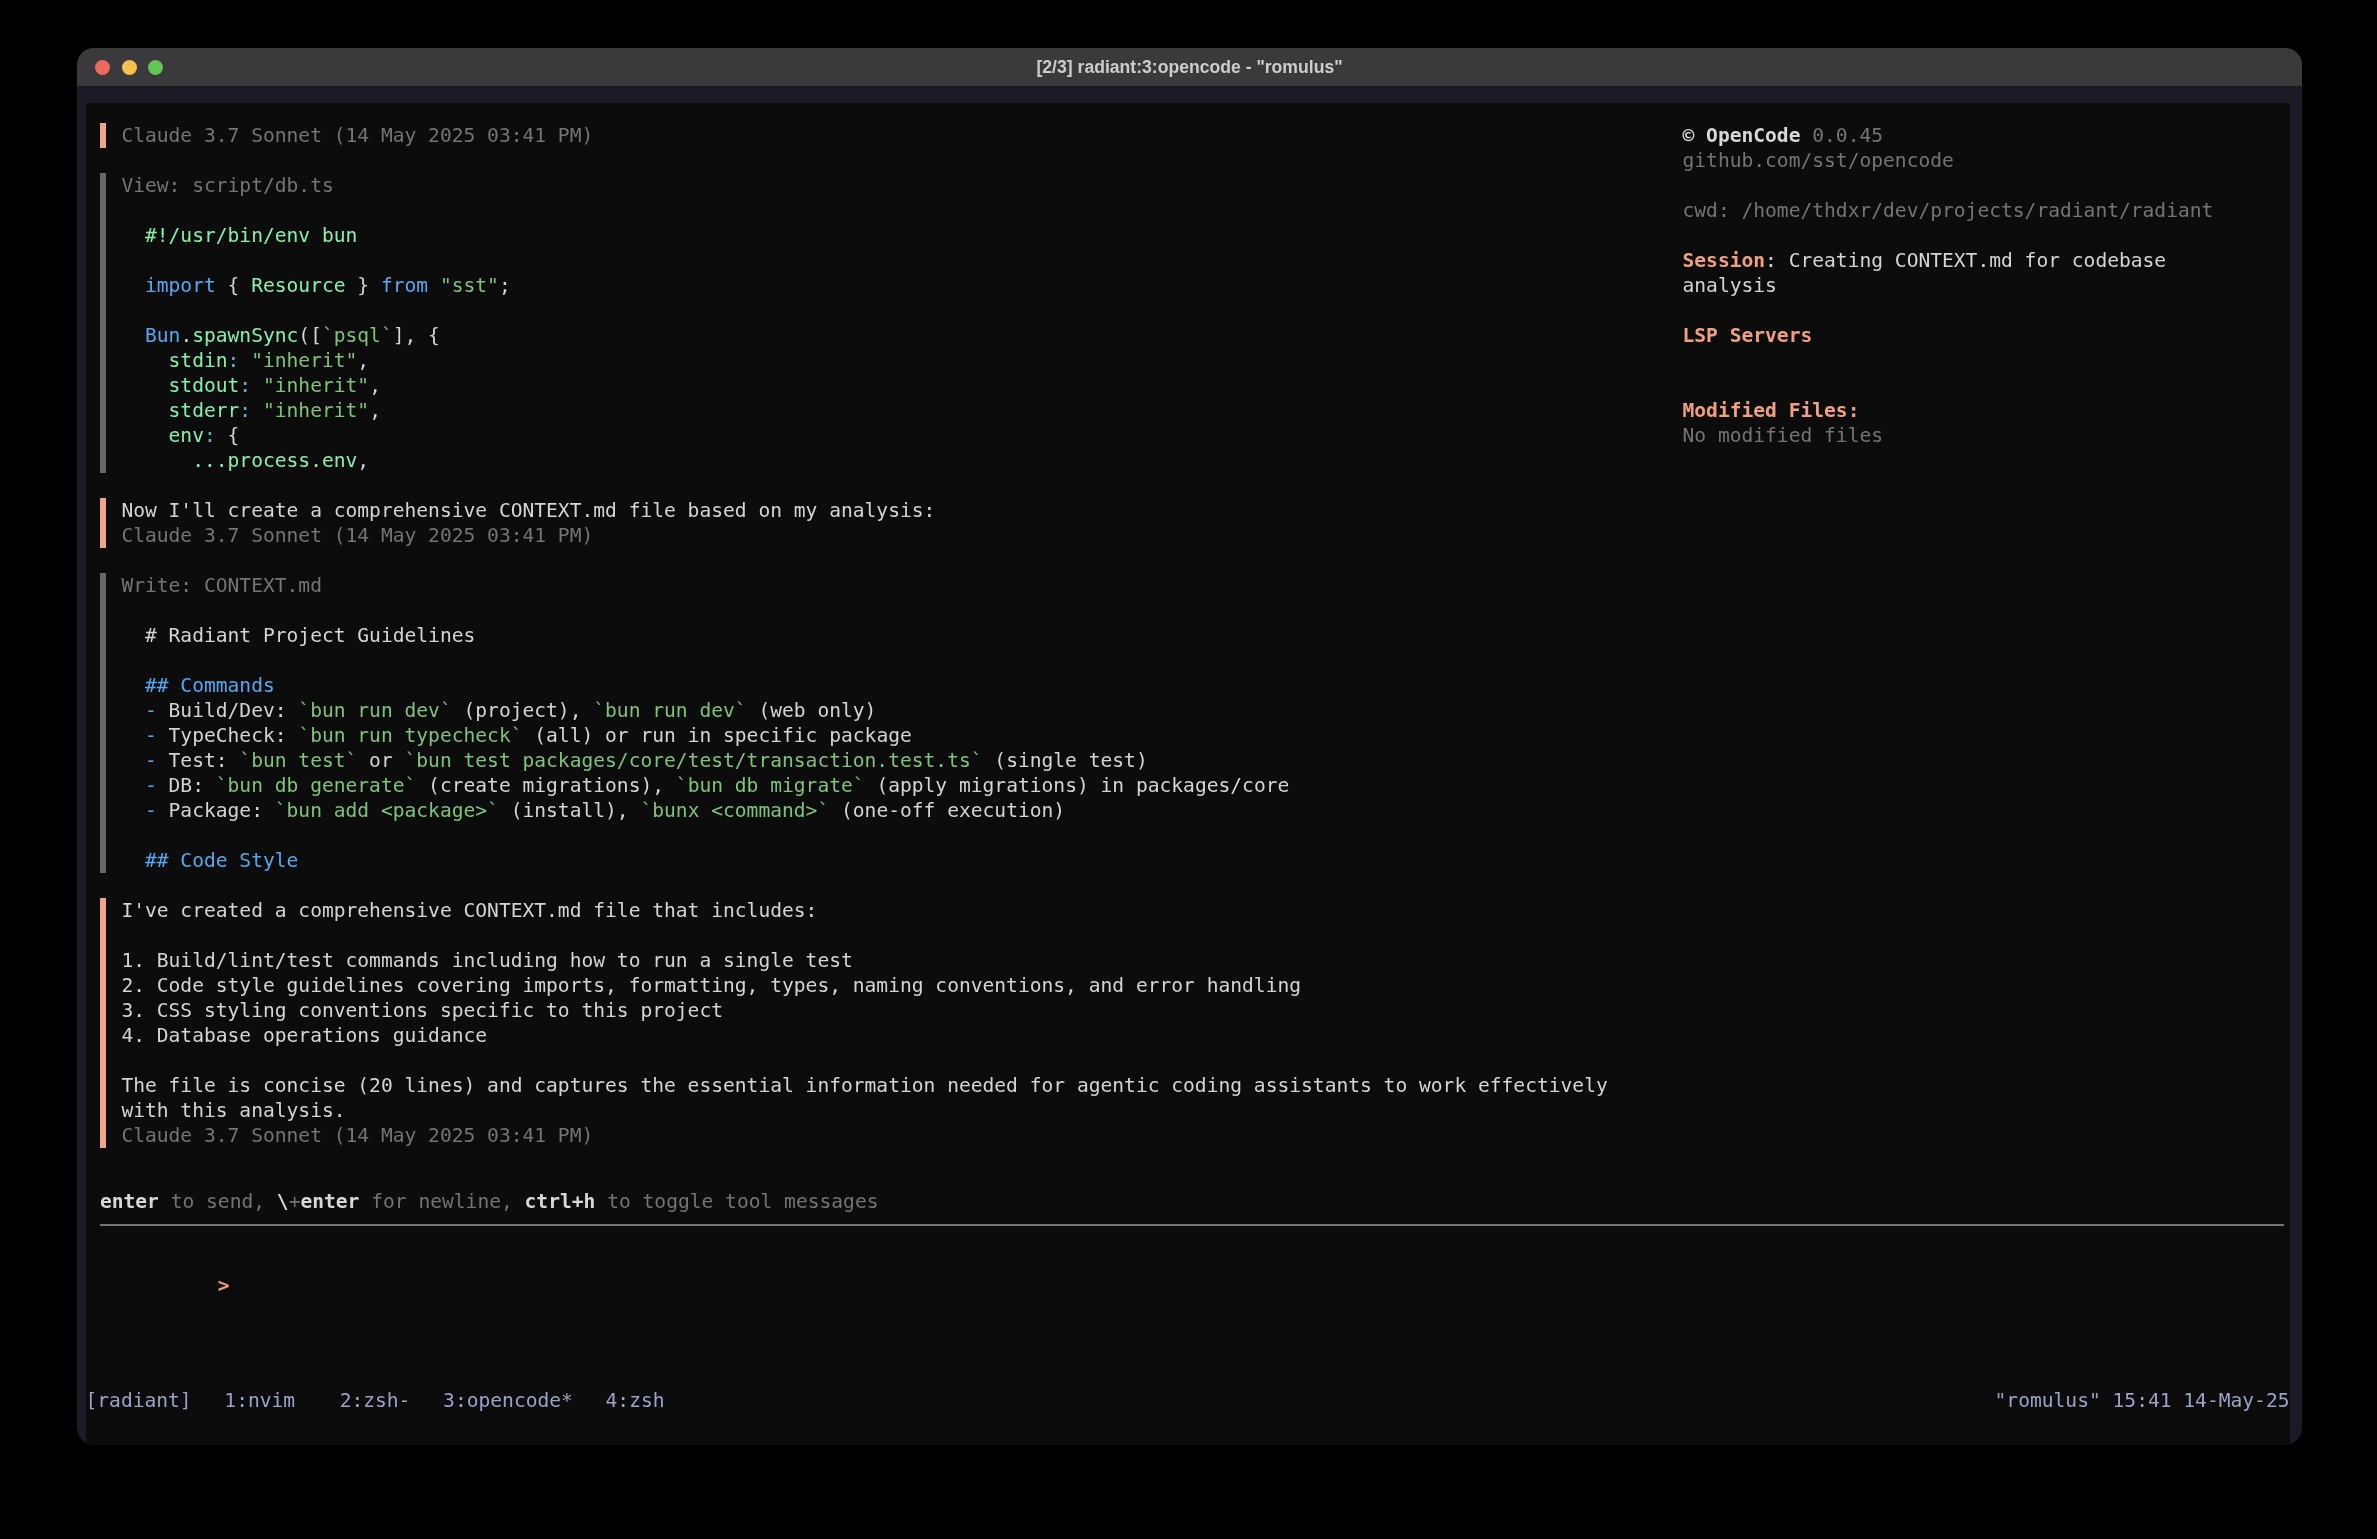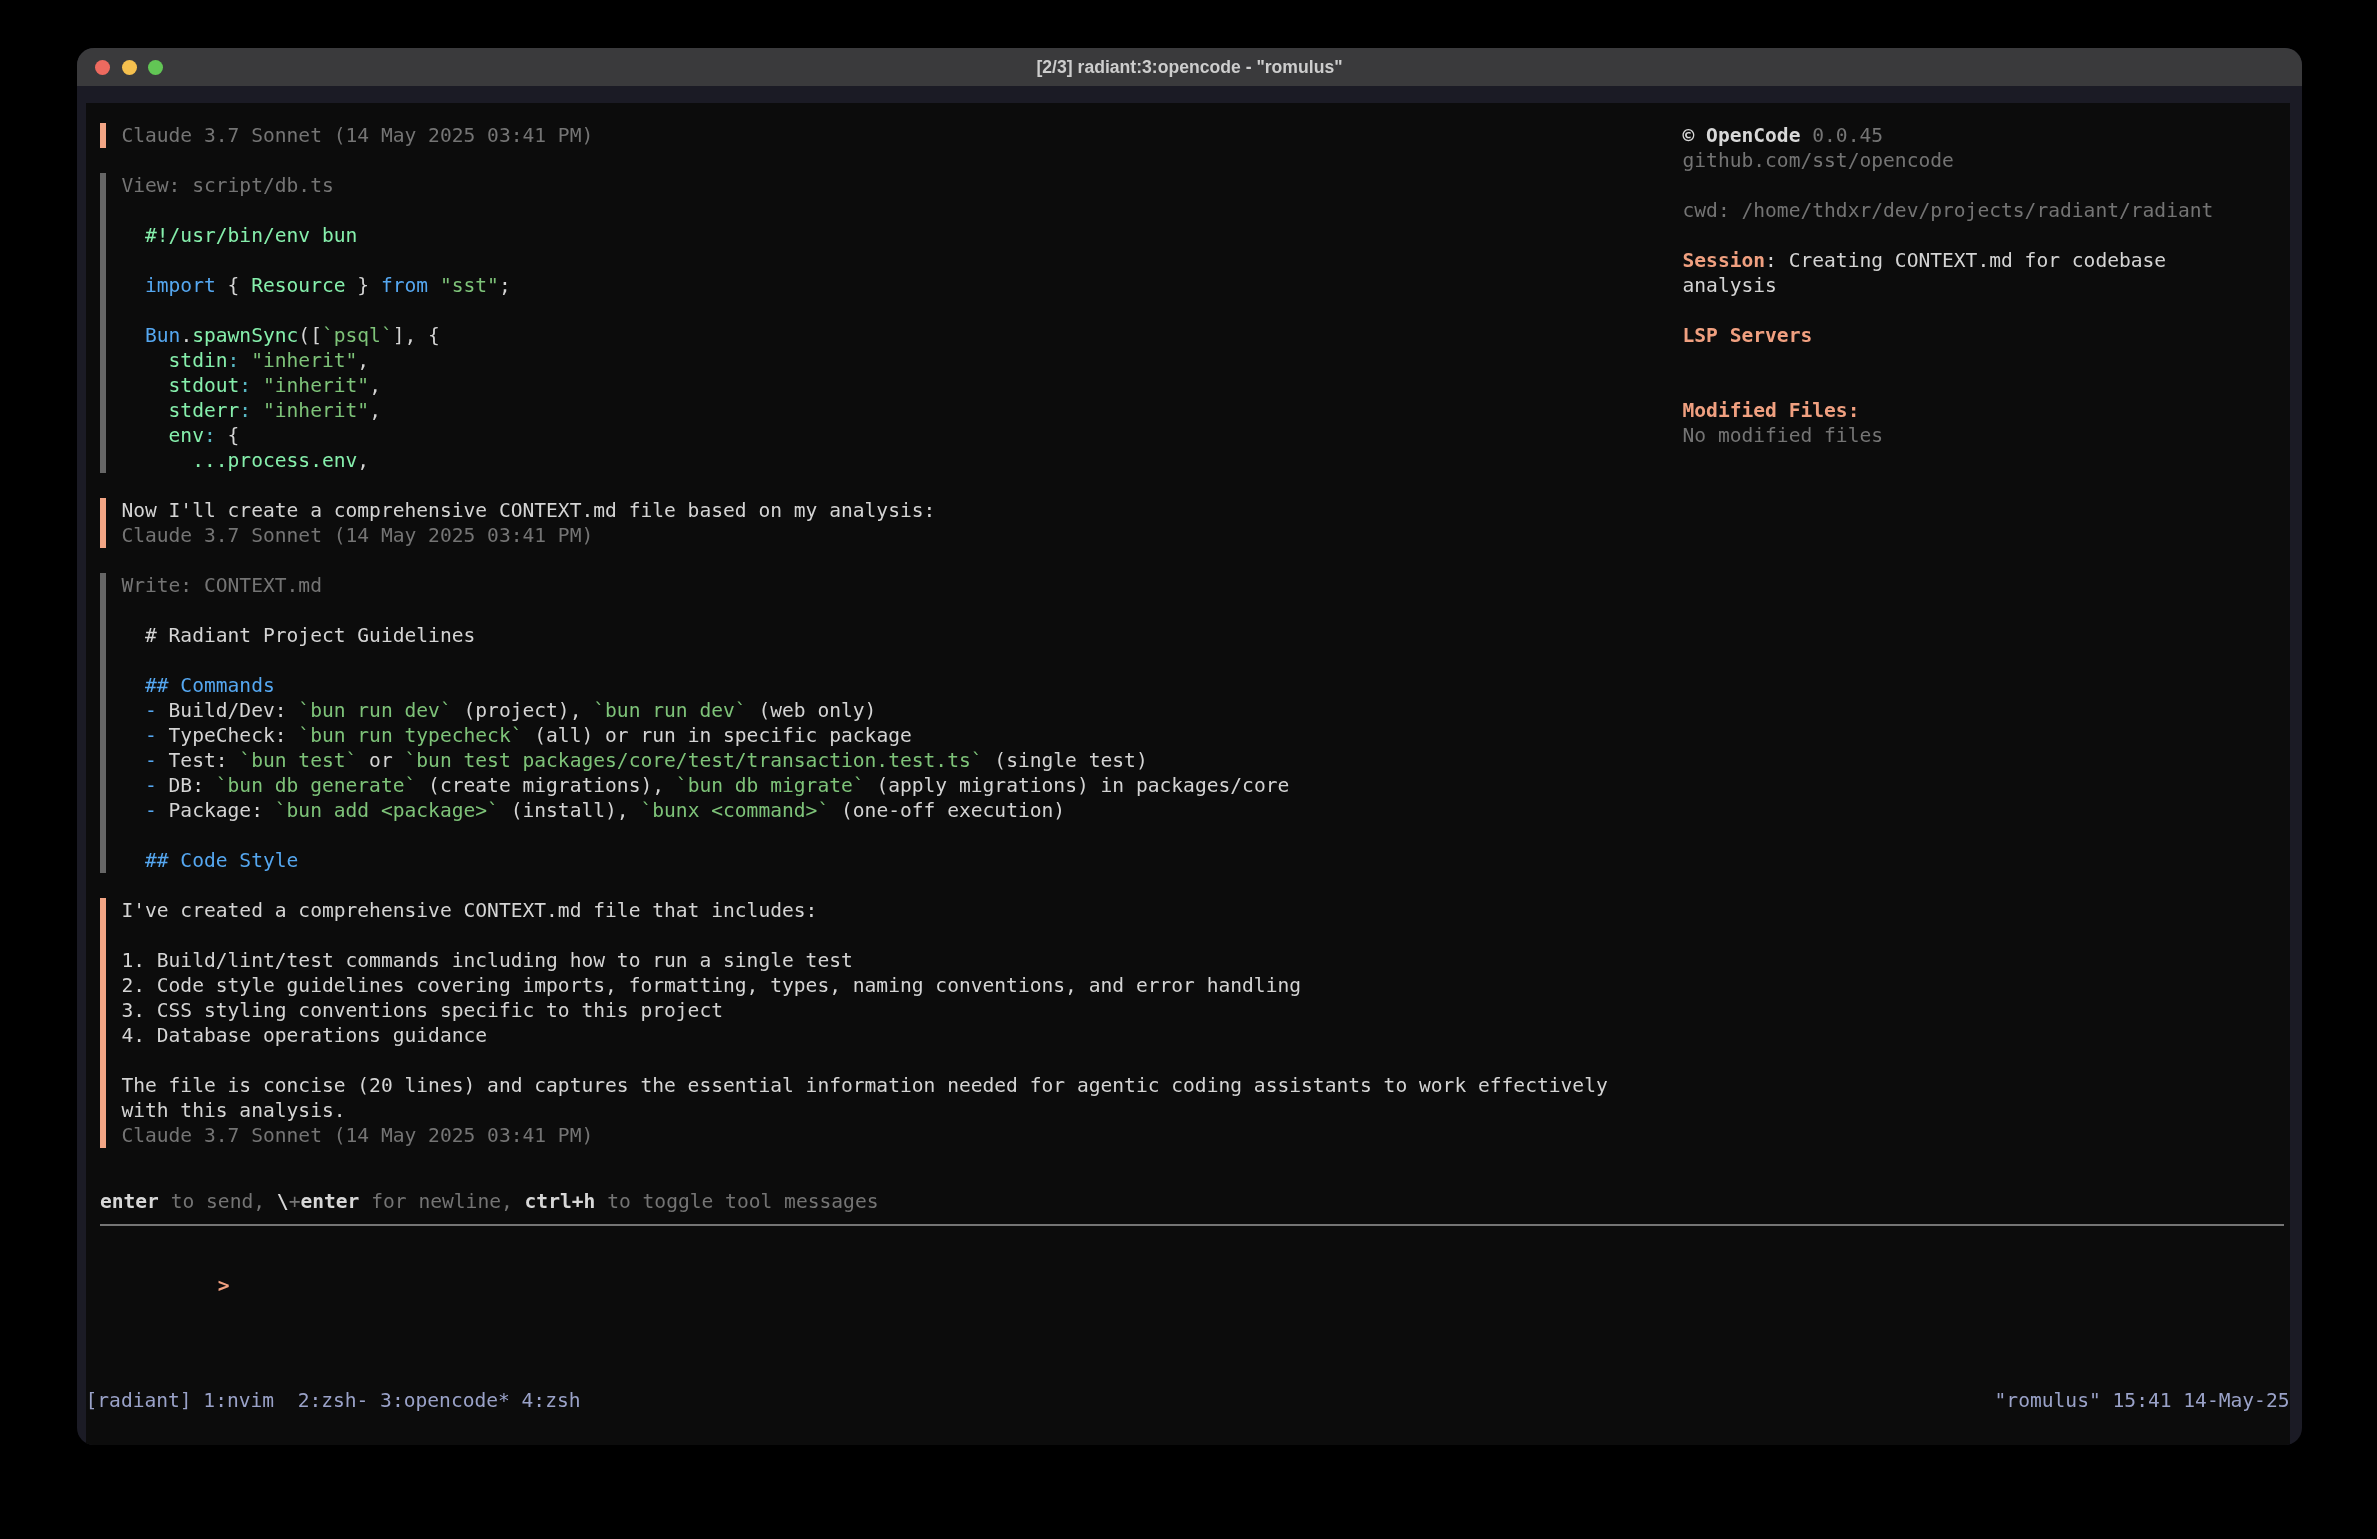--- a/index.html
+++ b/index.html
@@ -44,21 +44,21 @@
   .counts{display:flex;align-items:center;gap:13px;margin-right:39px;}
   .count{display:flex;align-items:center;gap:6.5px;}
   .count .ring{width:18px;height:18px;border:1.3px solid currentColor;border-radius:50%;
                display:inline-flex;align-items:center;justify-content:center;
                font-size:12.4px;font-weight:700;line-height:1;}
   .count .num{font-size:19.6px;}
   .badge.model{background:#5fb2f6;color:#101010;padding:0 10px;}
   
   .tmuxbar{position:absolute;left:8.5px;top:1340px;width:2204px;height:25px;
            font-size:19.6px;line-height:25px;color:#9aa2c8;display:flex;white-space:pre;}
-  .tmux-left{display:flex;}
+  .tmux-left{display:flex;gap:21px;}
   .tmux-left span{margin-right:11.7px;}
   .tmux-left .win-first{margin-right:23.5px;}
   .tmuxbar .spacer{flex:1;}
 </style>
 </head>
 <body>
 
 <div class="stage">
   <div class="window">
 

